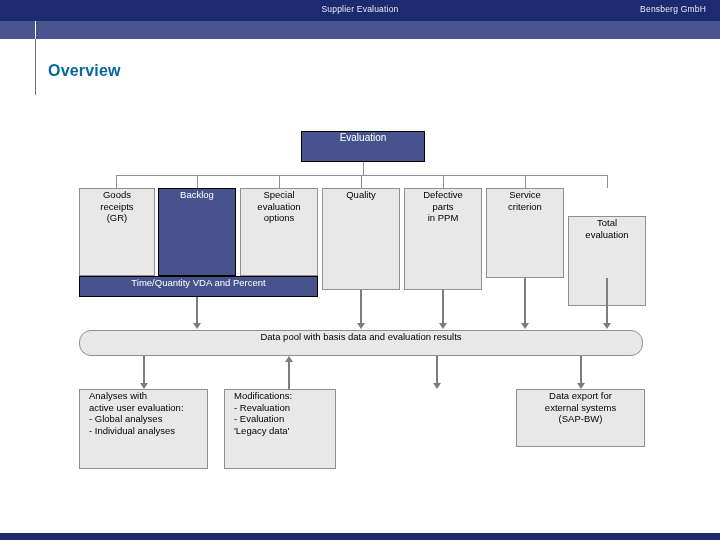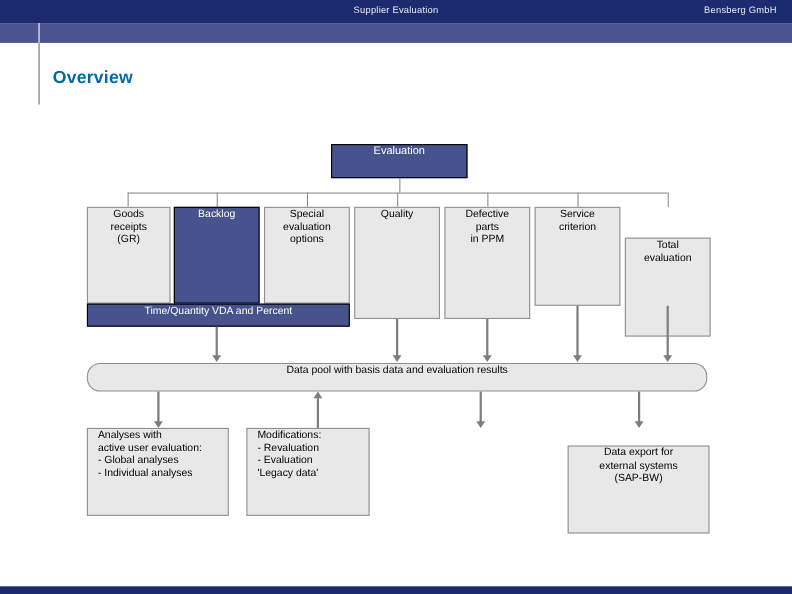--- a/index.html
+++ b/index.html
@@ -198,21 +198,21 @@
   </div>
 
   <div class="box box-grey box-left" style="left:224px;top:389px;width:112px;height:80px;">
     <span class="txt">Modifications:
 - Revaluation
 - Evaluation
   'Legacy data'</span>
   </div>
 
 
-  <div class="box box-grey" style="left:516px;top:405px;width:129px;height:80px;">
+  <div class="box box-grey" style="left:516px;top:389px;width:129px;height:58px;">
     <span class="txt">Data export for
 external systems
 (SAP-BW)</span>
   </div>
 
   <div class="footer-bar"></div>
 
 </div>
 
 </body></html>

